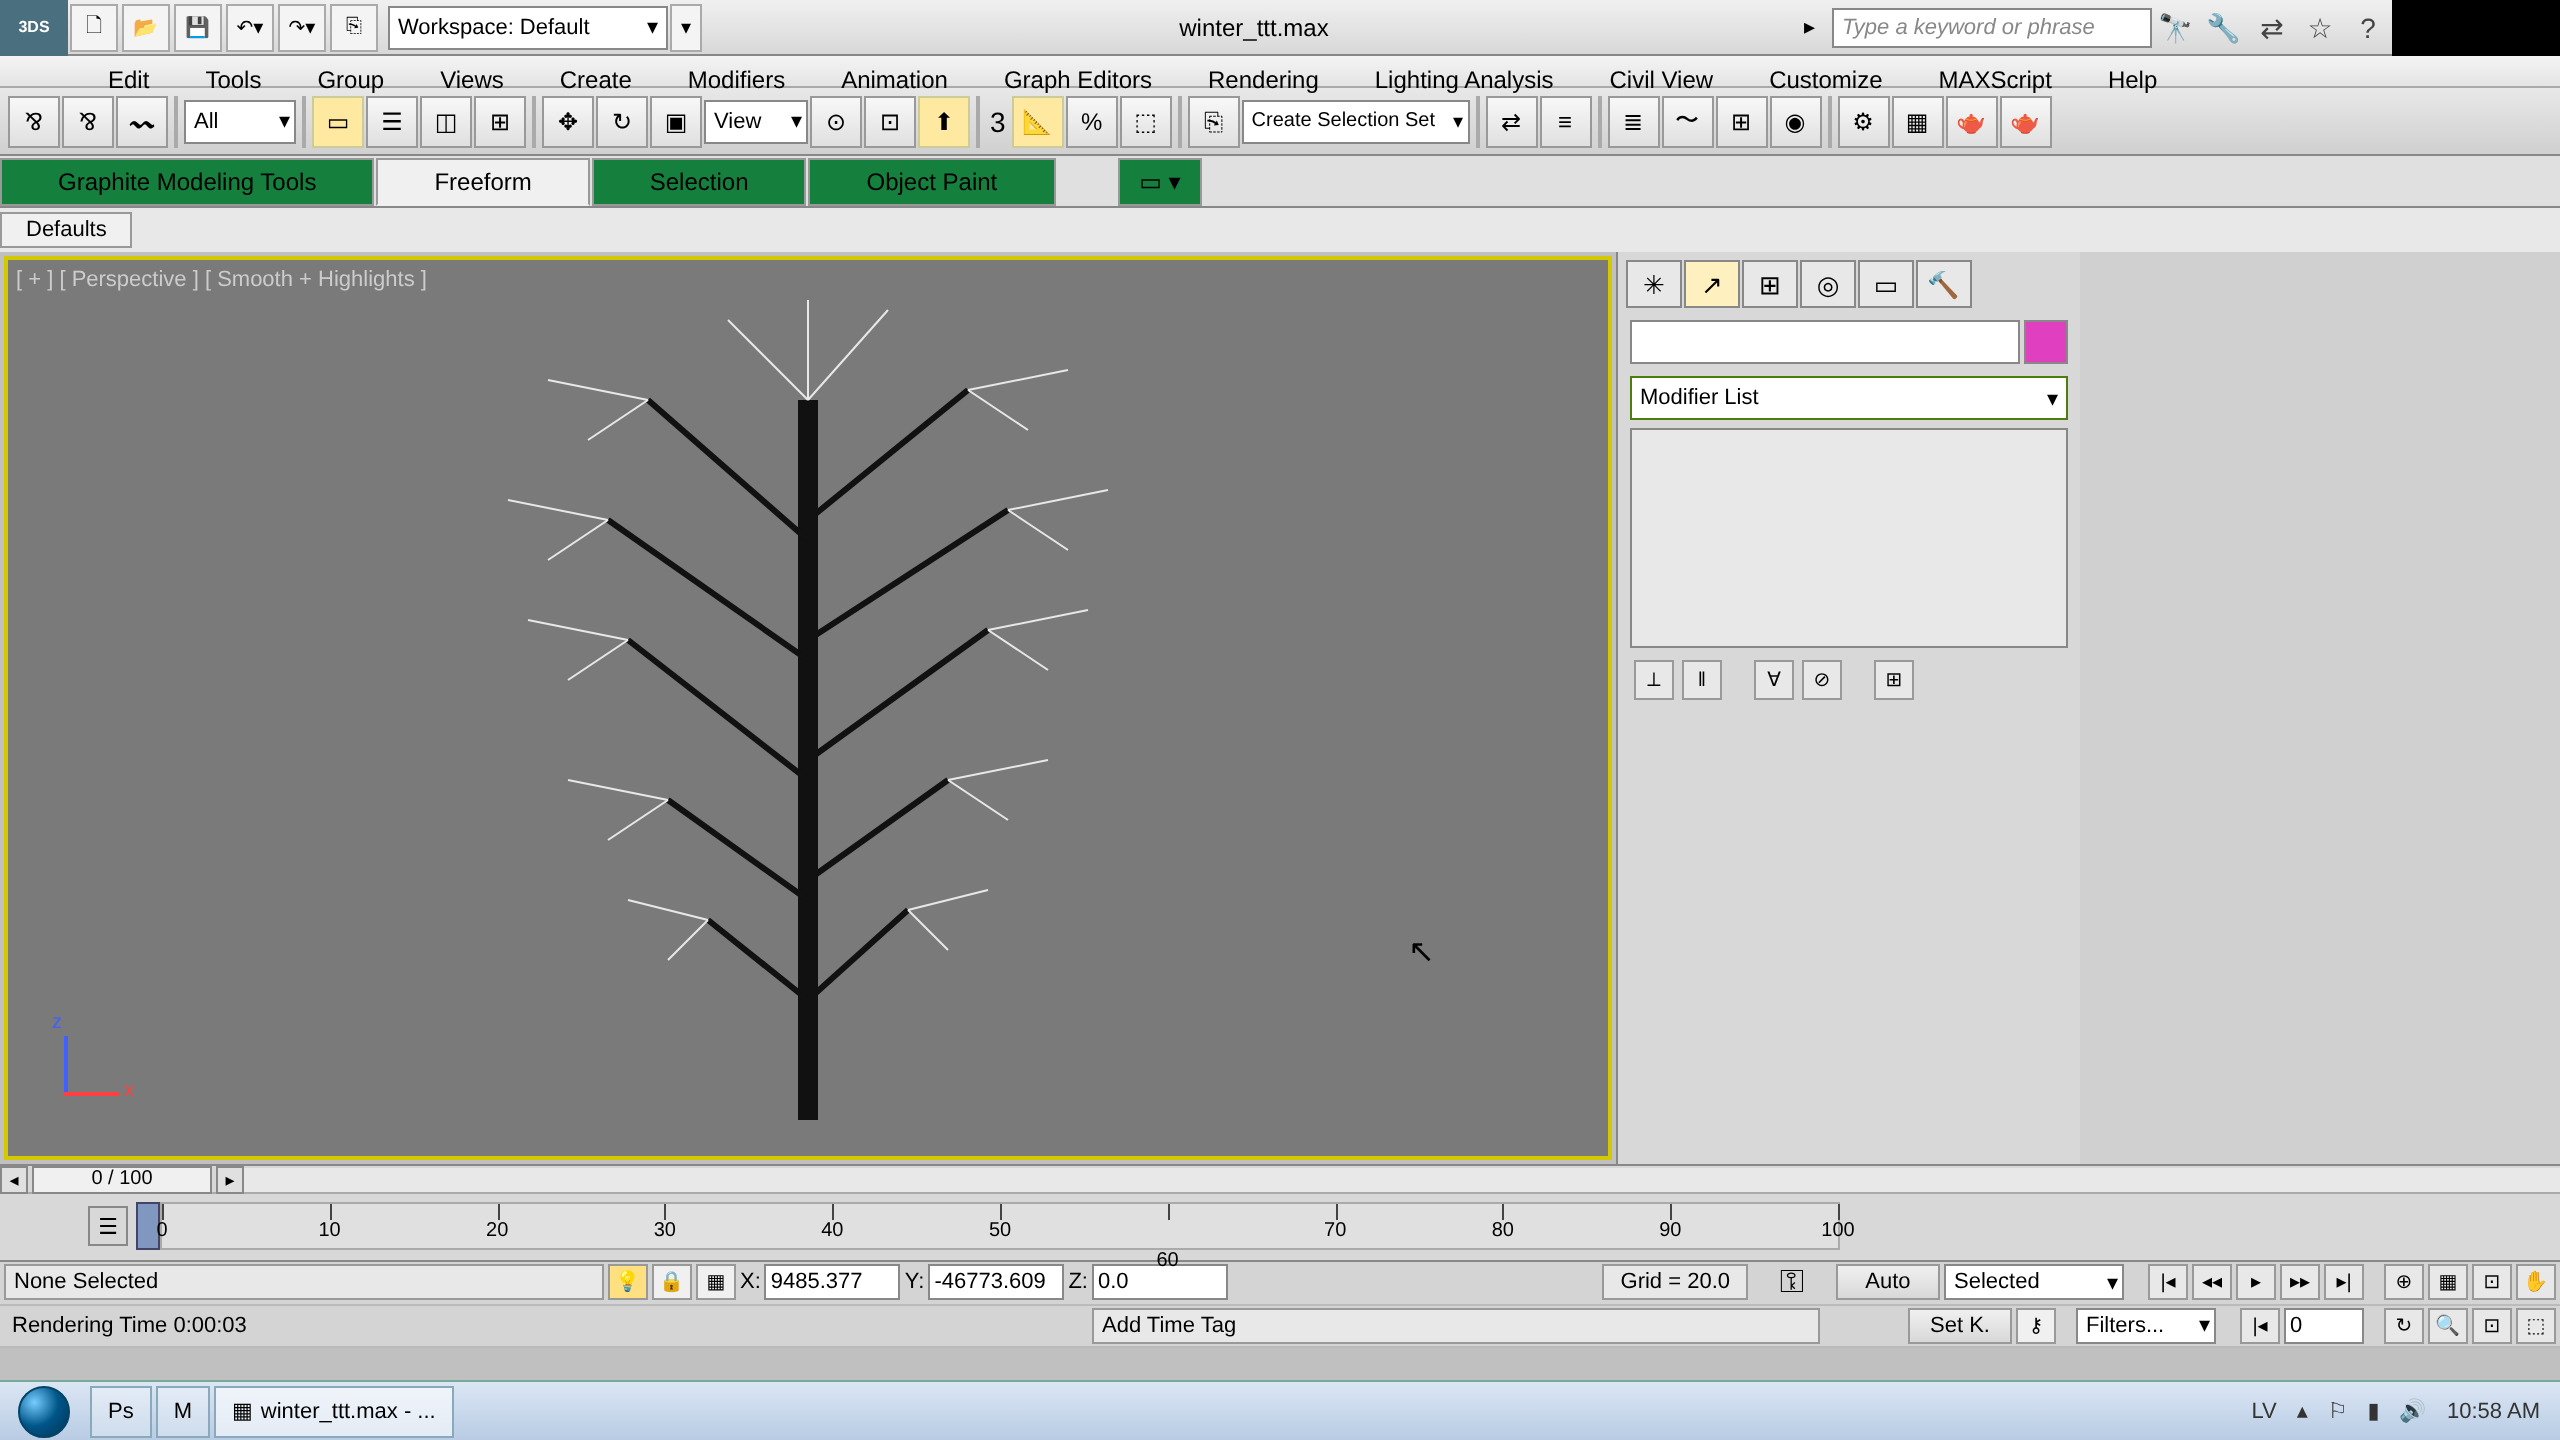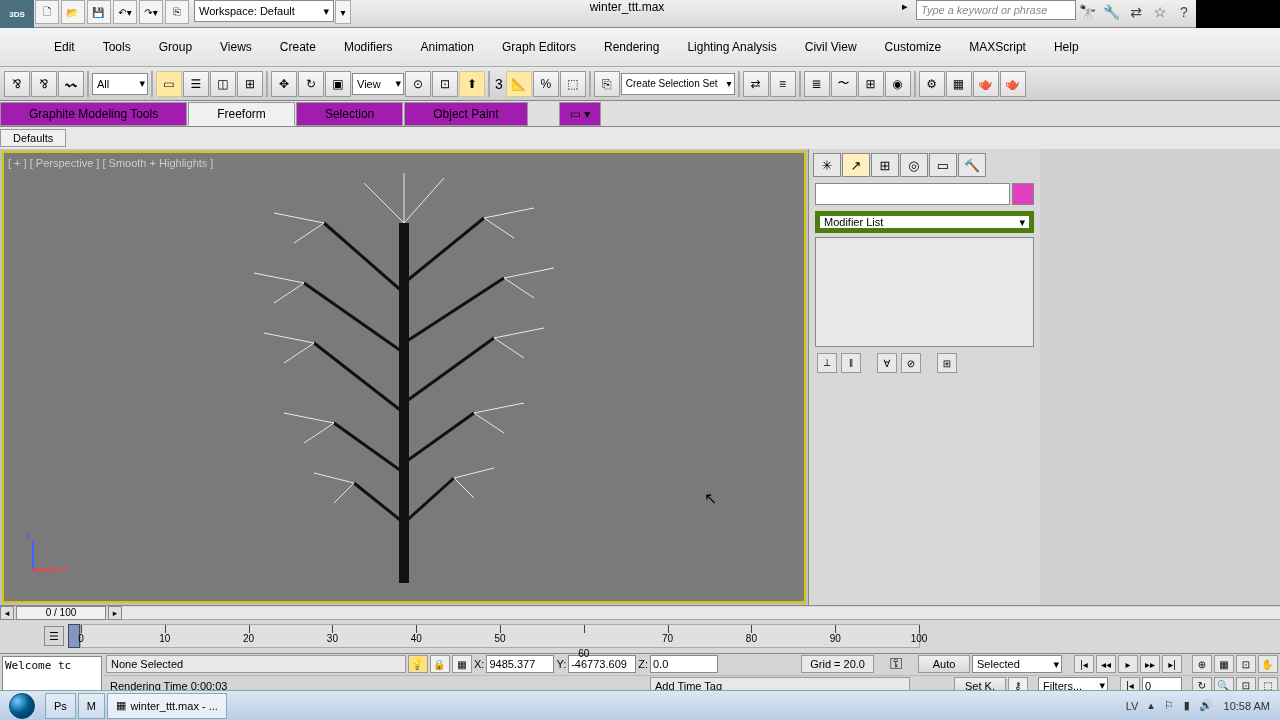--- a/index.html
+++ b/index.html
@@ -1,56 +1,56 @@
 <!DOCTYPE html>
 <html><head>
 <meta charset="utf-8">
 <style>
 * { margin:0; padding:0; box-sizing:border-box; font-family:"Segoe UI",Tahoma,sans-serif; font-size:11px; }
 body { width:1280px; height:720px; background:#c0c0c0; overflow:hidden; position:relative; }
-.titlebar { height:28px; background:linear-gradient(#f0f0f0,#d8d8d8); display:flex; border-bottom:1px solid #888; }
+.titlebar { height:28px; background:linear-gradient(#f0f0f0,#d8d8d8); display:flex; align-items:center; border-bottom:1px solid #888; }
 .titlebar .logo { width:34px; height:28px; background:#4a7080; display:flex; align-items:center; justify-content:center; color:#fff; font-size:8px; font-weight:bold; }
 .titlebar .tbtn { width:24px; height:24px; border:1px solid #aaa; background:#f4f4f4; margin:0 1px; display:flex; align-items:center; justify-content:center; font-size:10px; }
 .titlebar .ws-dd { height:22px; border:1px solid #888; background:#fff; padding:0 16px 0 4px; display:flex; align-items:center; margin-left:4px; position:relative; min-width:140px; }
 .titlebar .ws-dd::after { content:"▾"; position:absolute; right:4px; }
 .titlebar .filename { flex:1; text-align:center; font-size:12px; }
 .titlebar .search { width:160px; height:20px; border:1px solid #888; background:#fff; padding:0 4px; font-style:italic; color:#888; display:flex; align-items:center; }
 .titlebar .ricon { width:24px; height:24px; display:flex; align-items:center; justify-content:center; font-size:14px; color:#444; }
 .titlebar .blackbox { width:84px; height:28px; background:#000; }
-.menubar { height:39px; background:linear-gradient(#f4f4f4,#e4e4e4); display:flex; align-items:center; padding:0 40px; border-bottom:1px solid #aaa; }
+.menubar { height:16px; background:linear-gradient(#f4f4f4,#e4e4e4); display:flex; align-items:flex-start; padding:0 40px; border-bottom:1px solid #aaa; }
 .menubar .mi { padding:0 14px; height:24px; display:flex; align-items:center; font-size:12px; }
 .toolbar { height:34px; background:linear-gradient(#e8e8e8,#d0d0d0); display:flex; align-items:center; padding:0 4px; border-bottom:1px solid #888; gap:1px; }
 .toolbar .tb { width:26px; height:26px; border:1px solid #999; background:linear-gradient(#f8f8f8,#e0e0e0); display:flex; align-items:center; justify-content:center; font-size:12px; }
 .toolbar .tb.active { background:#ffe8a0; border-color:#cc9; }
 .toolbar .sep { width:2px; height:26px; background:#aaa; margin:0 2px; }
 .toolbar .dd { height:22px; border:1px solid #888; background:#fff; padding:0 16px 0 4px; display:flex; align-items:center; position:relative; min-width:52px; }
 .toolbar .dd::after { content:"▾"; position:absolute; right:2px; }
 .ribbon { height:26px; background:#e0e0e0; display:flex; align-items:flex-end; border-bottom:1px solid #888; }
-.ribbon .rtab { padding:4px 28px; border:1px solid #999; background:#a21caf; margin-right:1px; font-size:12px; }
+.ribbon .rtab { padding:4px 28px; border:1px solid #999; background:#15803d; margin-right:1px; font-size:12px; }
 .ribbon .rtab.active { background:#f0f0f0; border-bottom-color:#f0f0f0; }
 .ribbon2 { height:22px; background:#e8e8e8; display:flex; align-items:center; }
 .ribbon2 .tab { padding:2px 12px; border:1px solid #999; background:#f0f0f0; font-size:11px; }
 .workarea { display:flex; height:456px; }
 .viewport { flex:1; background:#7a7a7a; position:relative; border:2px solid #d4c800; margin:2px; }
 .viewport .vlabel { position:absolute; top:4px; left:4px; color:#ccc; font-size:11px; }
 .viewport .axis { position:absolute; bottom:20px; left:20px; width:40px; height:40px; }
 .viewport .axis .z { position:absolute; left:8px; top:0; width:2px; height:28px; background:#4060ff; }
 .viewport .axis .zlabel { position:absolute; left:2px; top:-12px; color:#4060ff; font-size:10px; }
 .viewport .axis .x { position:absolute; left:8px; top:28px; width:28px; height:2px; background:#ff4040; }
 .viewport .axis .xlabel { position:absolute; left:38px; top:22px; color:#ff4040; font-size:10px; }
 .tree { position:absolute; left:50%; top:10px; transform:translateX(-50%); width:320px; height:420px; }
 .cursor { position:absolute; left:700px; top:336px; font-size:16px; color:#000; }
 .cmdpanel { width:232px; background:#d8d8d8; border-left:1px solid #888; display:flex; flex-direction:column; padding:2px; }
 .cmdpanel .tabs { display:flex; gap:1px; padding:2px; }
 .cmdpanel .tabs .ct { width:28px; height:24px; border:1px solid #888; background:#e8e8e8; display:flex; align-items:center; justify-content:center; font-size:13px; }
 .cmdpanel .tabs .ct.active { background:#fff0c0; }
 .cmdpanel .namerow { display:flex; padding:4px; gap:2px; }
 .cmdpanel .namerow input { flex:1; height:22px; border:1px solid #888; padding:0 4px; }
 .cmdpanel .namerow .swatch { width:22px; height:22px; background:#e040c0; border:1px solid #888; }
-.cmdpanel .modlist { height:22px; border:5px solid #4d7c0f; background:#fff; margin:2px 4px; padding:0 4px; display:flex; align-items:center; position:relative; }
+.cmdpanel .modlist { height:22px; border:1px solid #4d7c0f; background:#fff; margin:2px 4px; padding:0 4px; display:flex; align-items:center; position:relative; }
 .cmdpanel .modlist::after { content:"▾"; position:absolute; right:4px; }
 .cmdpanel .stack { height:110px; border:1px solid #888; background:#e8e8e8; margin:2px 4px; }
 .cmdpanel .stackbtns { display:flex; gap:4px; padding:4px 6px; }
 .cmdpanel .stackbtns .sb { width:20px; height:20px; border:1px solid #999; background:#e8e8e8; display:flex; align-items:center; justify-content:center; font-size:10px; }
 .rightblank { width:240px; background:#d0d0d0; }
 .trackarea { height:48px; background:#d8d8d8; border-top:1px solid #888; }
 .trackarea .scroll { height:14px; display:flex; align-items:center; border-bottom:1px solid #aaa; }
 .trackarea .scroll .arrow { width:14px; height:14px; background:#e0e0e0; border:1px solid #888; display:flex; align-items:center; justify-content:center; font-size:9px; }
 .trackarea .scroll .pos { width:90px; text-align:center; border:1px solid #888; background:#f0f0f0; height:14px; font-size:10px; line-height:12px; margin:0 2px; }
 .trackarea .scroll .track { flex:1; height:12px; background:#e8e8e8; }
@@ -289,21 +289,20 @@
         <div class="ticklabel" style="left: 80%;">80</div>
         <div class="tick" style="left: 90%;"></div>
         <div class="ticklabel" style="left: 90%;">90</div>
         <div class="tick" style="left: 100%;"></div>
         <div class="ticklabel" style="left: 100%;">100</div>
       </div>
   </div>
 </div>
 
 <div class="statusbar">
-  <div class="script">Welcome tc</div>
   <div class="col2">
     <div class="row">
       <div class="sel">None Selected</div>
       <div class="sbtn y">💡</div>
       <div class="sbtn">🔒</div>
       <div class="sbtn">▦</div>
       <div class="coord">
         <span class="cl">X:</span>
         <input value="9485.377" style="">
       </div>

